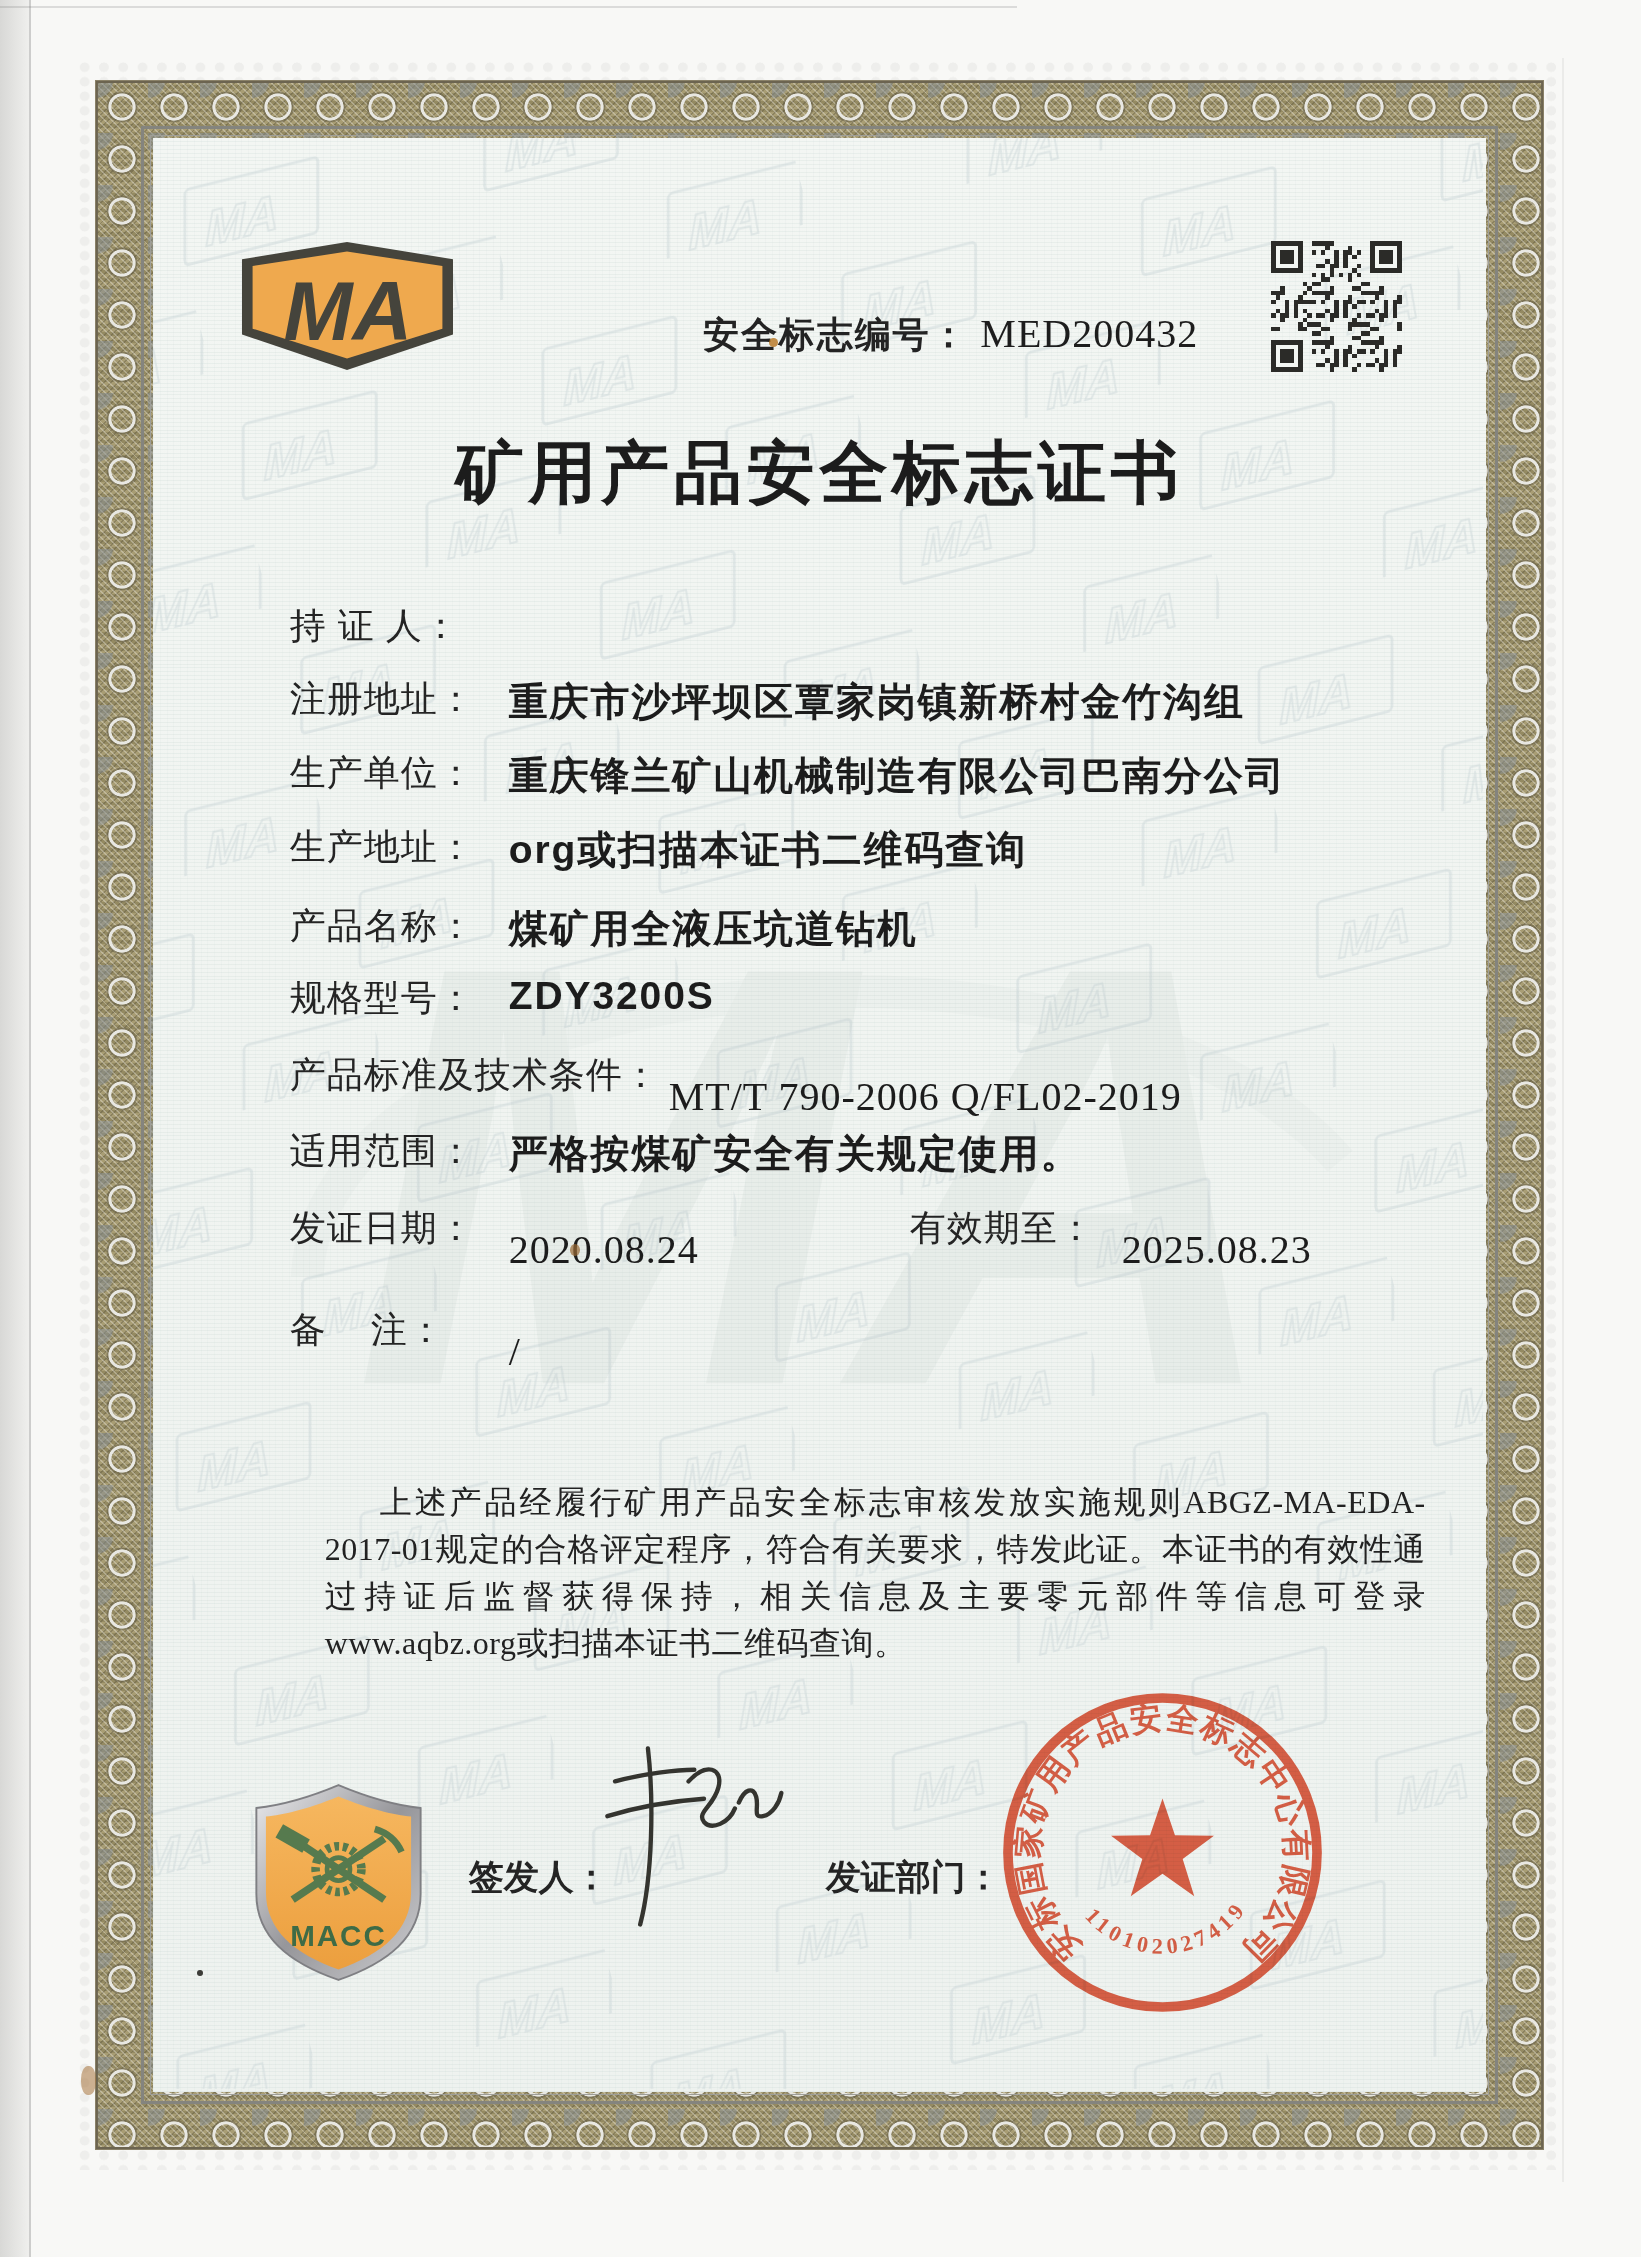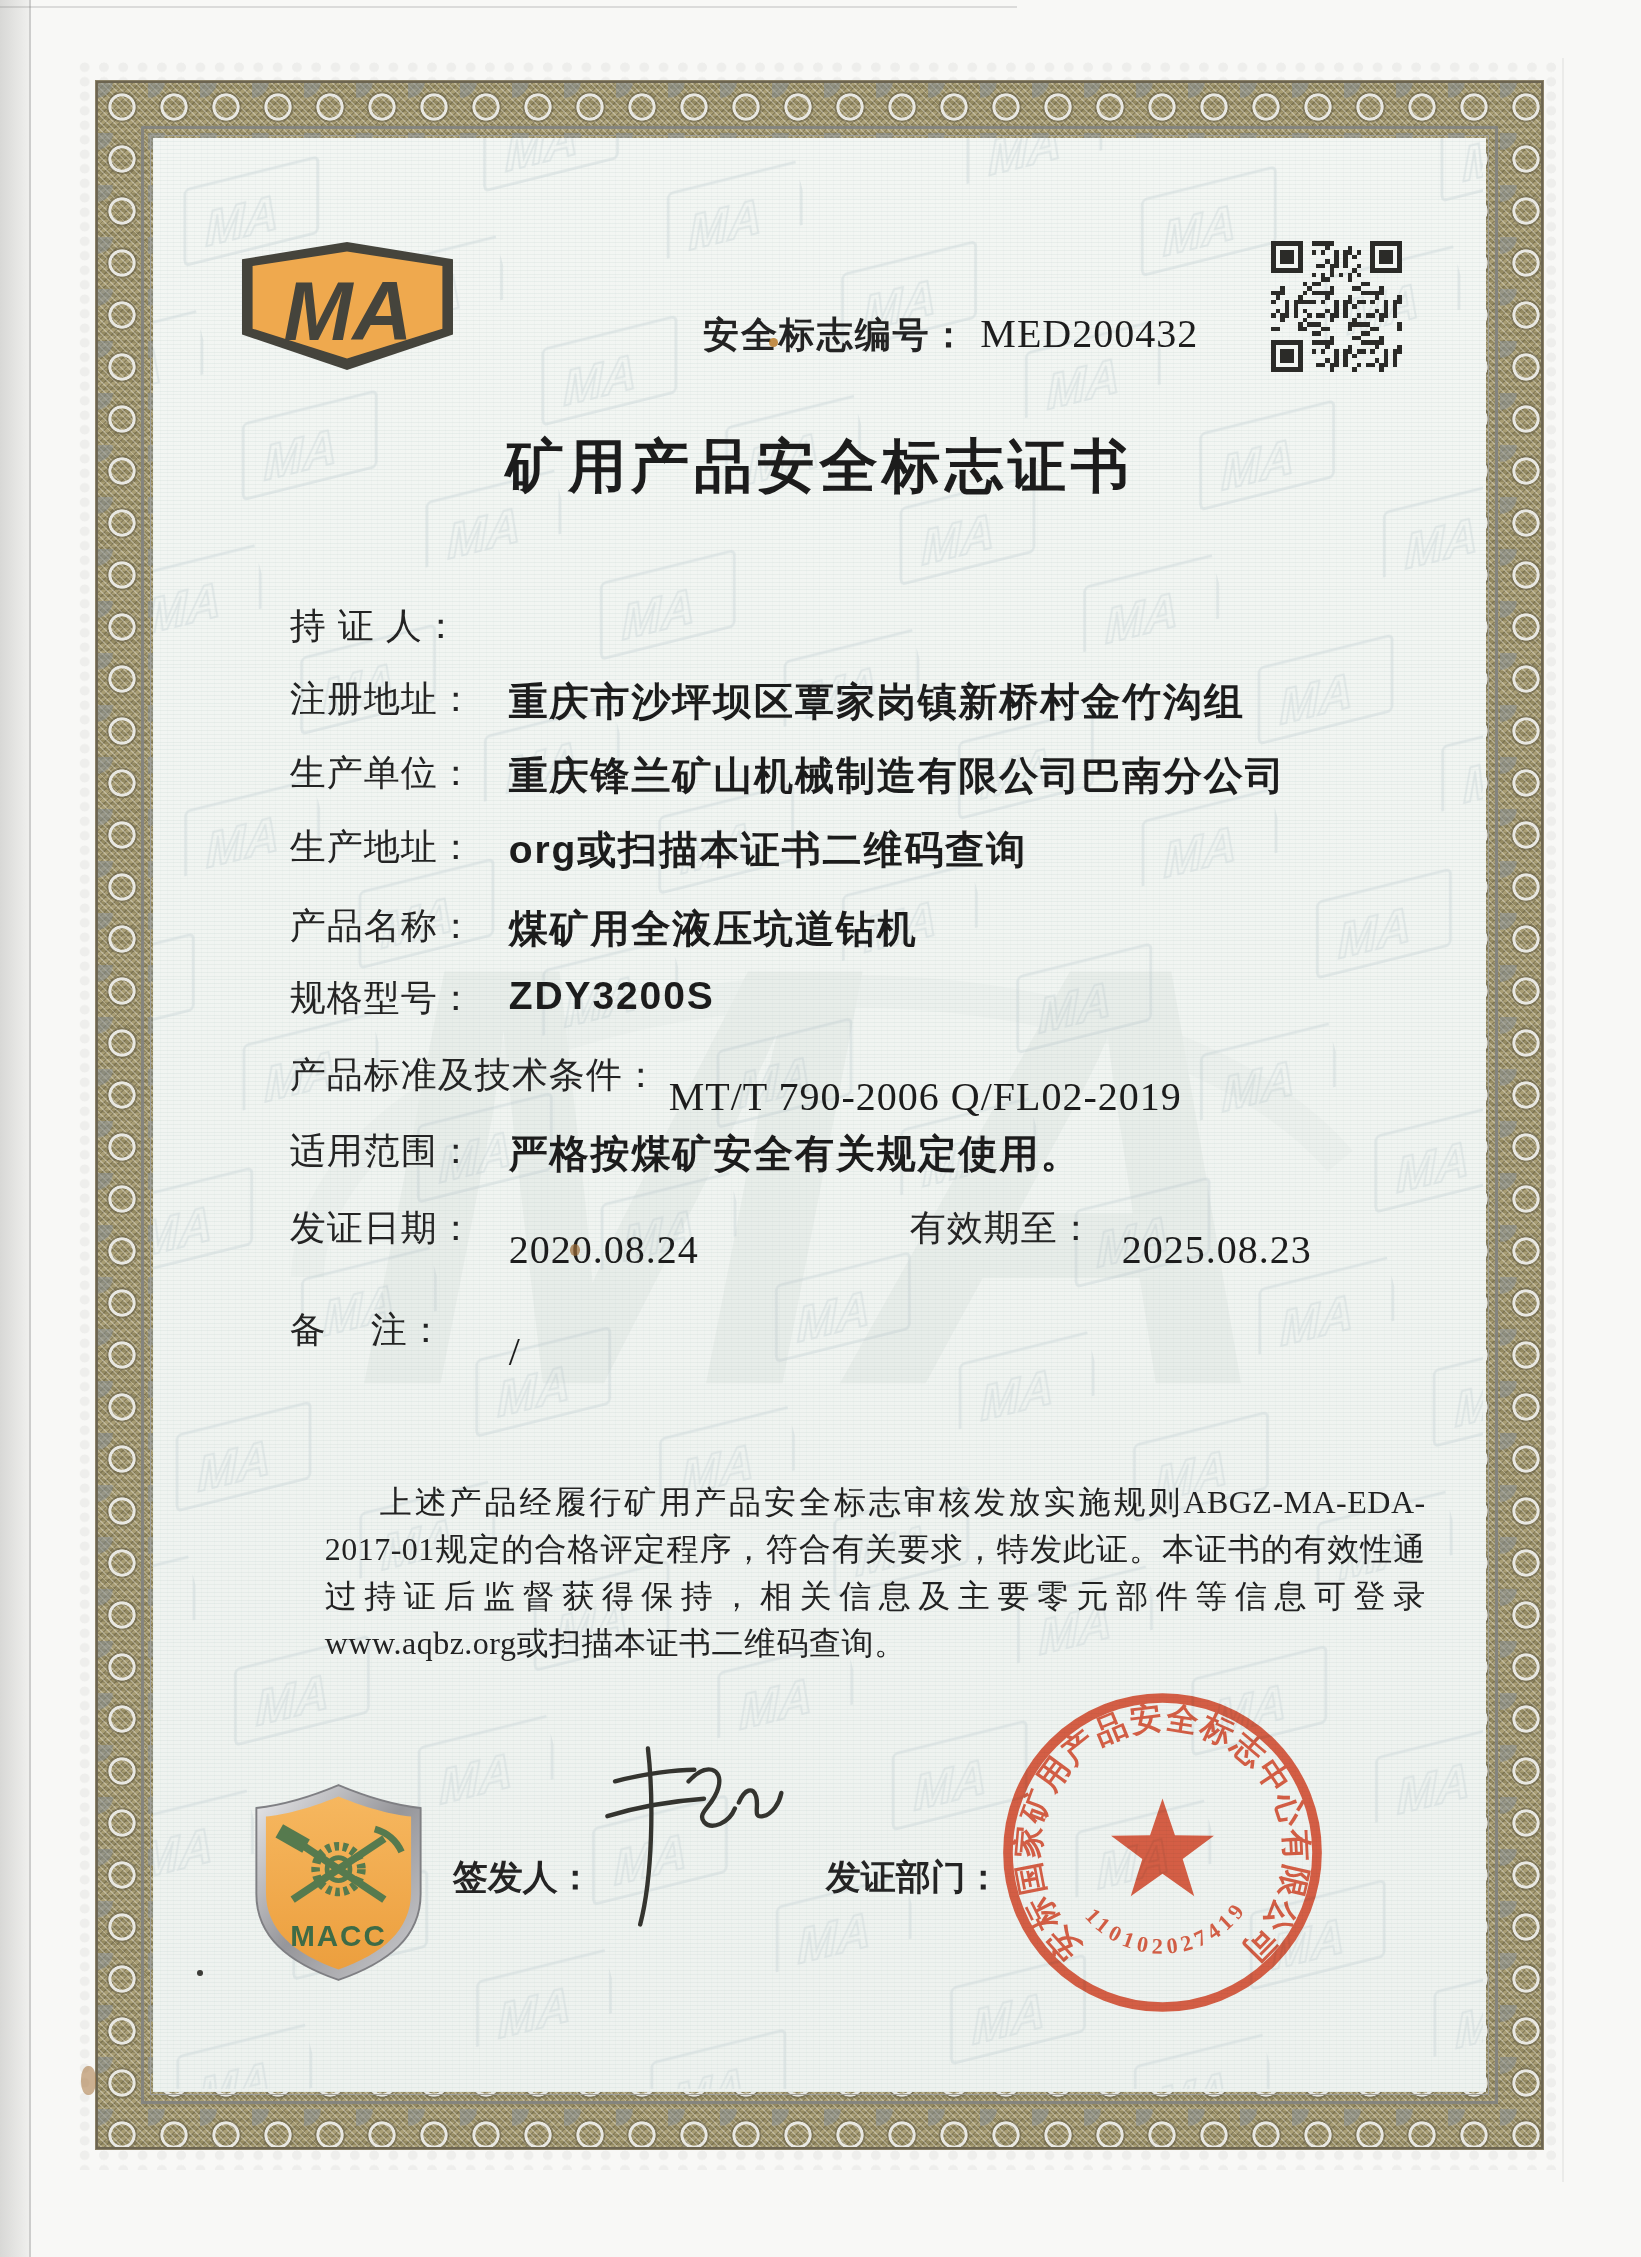--- a/index.html
+++ b/index.html
@@ -36,37 +36,37 @@
   .wm{position:absolute;inset:0;pointer-events:none;}
 
   
   .ma-logo{position:absolute;left:87px;top:102px;width:215px;height:132px;}
   .certline{position:absolute;left:497px;top:154px;white-space:pre;}
   .certline .lbl{font-size:36px;font-weight:700;color:#232323;letter-spacing:1.9px;}
   .certline .val{font-size:40px;font-family:"Liberation Serif",serif;color:#1d1d1d;margin-left:12px;letter-spacing:1px;}
   .qr{position:absolute;left:1118px;top:100px;width:131px;height:137px;}
 
   .title{position:absolute;left:0;top:290px;width:100%;text-align:center;
-         font-family:"Liberation Serif",serif;font-weight:900;font-size:58px;color:#1c1c1c;
+         font-family:"Liberation Serif",serif;font-weight:900;font-size:68px;color:#1c1c1c;
          letter-spacing:4.8px;}
 
   
   .row{position:absolute;left:0;width:100%;height:48px;}
   .row .lbl{position:absolute;left:137px;font-size:36px;font-weight:400;color:#242424;white-space:pre;letter-spacing:1px;}
   .row .val{position:absolute;font-size:39px;font-weight:700;color:#1c1c1c;white-space:pre;letter-spacing:1.9px;}
   .row .val.serif{font-family:"Liberation Serif",serif;font-weight:400;letter-spacing:1px;font-size:40px;margin-top:22px;}
   .row .val.mono-b{font-family:"Liberation Sans",sans-serif;font-weight:800;letter-spacing:1.9px;}
 
   .statement{position:absolute;left:172px;top:1341px;width:1101px;
              font-family:"Liberation Serif",serif;font-size:32px;line-height:47px;
              color:#222;text-indent:55px;letter-spacing:0.5px;text-align:justify;}
 
   
   .shield{position:absolute;left:90px;top:1642px;width:191px;height:205px;}
-  .signer{position:absolute;left:300px;top:1716px;font-size:35px;font-weight:700;color:#242424;white-space:pre;}
+  .signer{position:absolute;left:316px;top:1716px;font-size:35px;font-weight:700;color:#242424;white-space:pre;}
   .sig{position:absolute;left:406px;top:1593px;width:232px;height:208px;}
   .dept{position:absolute;left:673px;top:1716px;font-size:35px;font-weight:700;color:#242424;white-space:pre;}
   .seal{position:absolute;left:826px;top:1531px;width:367px;height:367px;
         mix-blend-mode:multiply;opacity:.93;}
 
   
   .speck{position:absolute;border-radius:50%;}
 </style>
 </head>
 <body>

